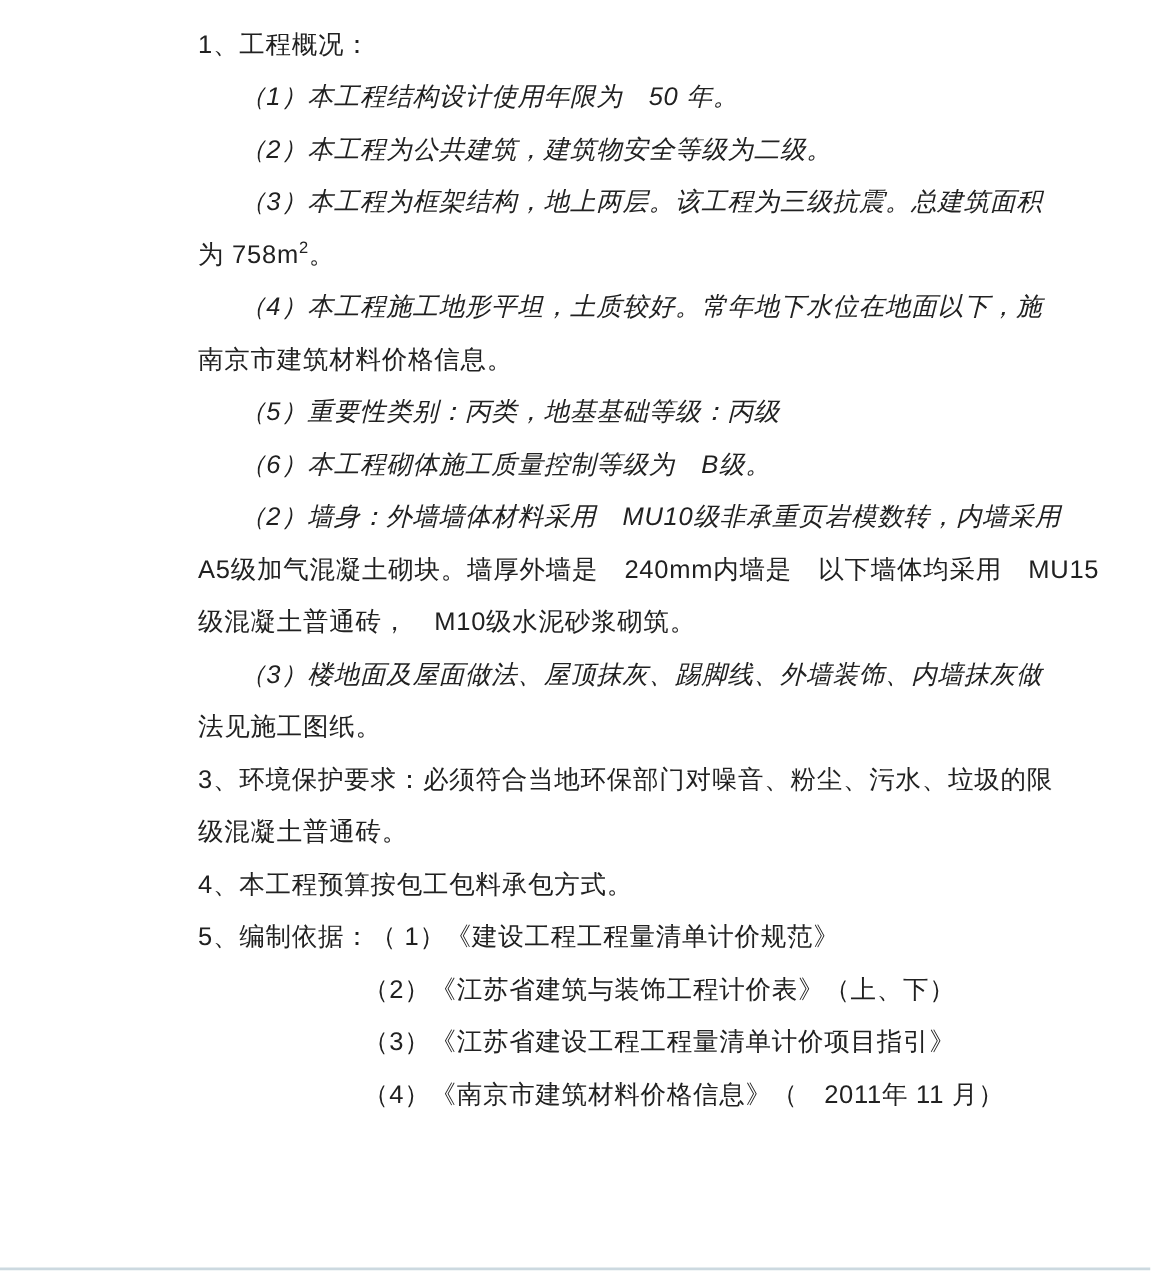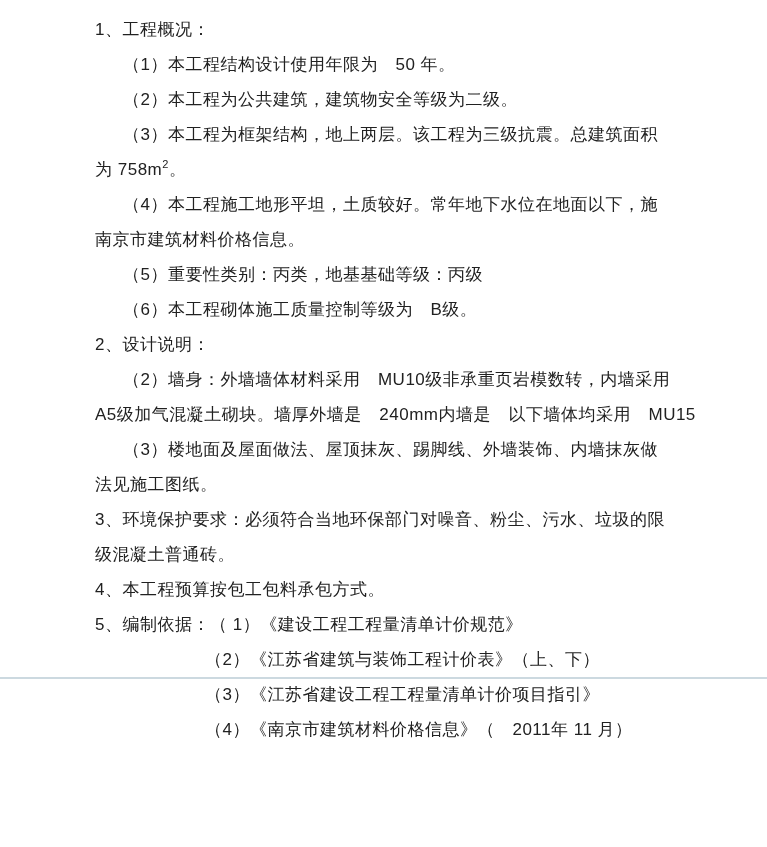--- a/index.html
+++ b/index.html
@@ -6,40 +6,41 @@
   body {
     width: 767px;
     height: 847px;
     background: #ffffff;
     overflow: hidden;
     box-sizing: border-box;
     font-family: "Liberation Sans", "DejaVu Sans", sans-serif;
   }
   .page {
     width: 767px;
-    height: 679px;
+    height: 847px;
     box-sizing: border-box;
     border-bottom: 2px solid #ccd9e0;
     background: #ffffff;
+    padding-left: 37px;
   }
   .doc {
     padding: 12px 30px 0 95px;
     font-size: 17px;
     line-height: 35px;
     letter-spacing: 0.5px;
     color: #212121;
   }
   .line {
     margin: 0;
     white-space: pre-wrap;
     height: 35px;
     overflow: visible;
   }
   .indent-none  { padding-left: 0; }
-  .indent-first { padding-left: 28px; }
+  .indent-first { padding-left: 28px; font-style: italic; }
   .indent-sub   { padding-left: 110px; }
   .line sup {
     font-size: 11px;
     line-height: 0;
     vertical-align: super;
   }
 </style>
 </head>
 <body>
 
@@ -48,23 +49,23 @@
 
   <p class="line indent-none">1、工程概况：</p>
       <p class="line indent-first">（1）本工程结构设计使用年限为　50 年。</p>
       <p class="line indent-first">（2）本工程为公共建筑，建筑物安全等级为二级。</p>
       <p class="line indent-first">（3）本工程为框架结构，地上两层。该工程为三级抗震。总建筑面积</p>
       <p class="line indent-none"><span>为 758m</span><sup>2</sup><span>。</span></p>
       <p class="line indent-first">（4）本工程施工地形平坦，土质较好。常年地下水位在地面以下，施</p>
       <p class="line indent-none">南京市建筑材料价格信息。</p>
       <p class="line indent-first">（5）重要性类别：丙类，地基基础等级：丙级</p>
       <p class="line indent-first">（6）本工程砌体施工质量控制等级为　B级。</p>
-      <p class="line indent-none">2、设计说明：</p>
       <p class="line indent-first">（2）墙身：外墙墙体材料采用　MU10级非承重页岩模数转，内墙采用</p>
       <p class="line indent-none">A5级加气混凝土砌块。墙厚外墙是　240mm内墙是　以下墙体均采用　MU15</p>
+      <p class="line indent-none">级混凝土普通砖，　M10级水泥砂浆砌筑。</p>
       <p class="line indent-first">（3）楼地面及屋面做法、屋顶抹灰、踢脚线、外墙装饰、内墙抹灰做</p>
       <p class="line indent-none">法见施工图纸。</p>
       <p class="line indent-none">3、环境保护要求：必须符合当地环保部门对噪音、粉尘、污水、垃圾的限</p>
       <p class="line indent-none">级混凝土普通砖。</p>
       <p class="line indent-none">4、本工程预算按包工包料承包方式。</p>
       <p class="line indent-none">5、编制依据：（ 1）《建设工程工程量清单计价规范》</p>
       <p class="line indent-sub">（2）《江苏省建筑与装饰工程计价表》（上、下）</p>
       <p class="line indent-sub">（3）《江苏省建设工程工程量清单计价项目指引》</p>
       <p class="line indent-sub">（4）《南京市建筑材料价格信息》（　2011年 11 月）</p>
     </div>

